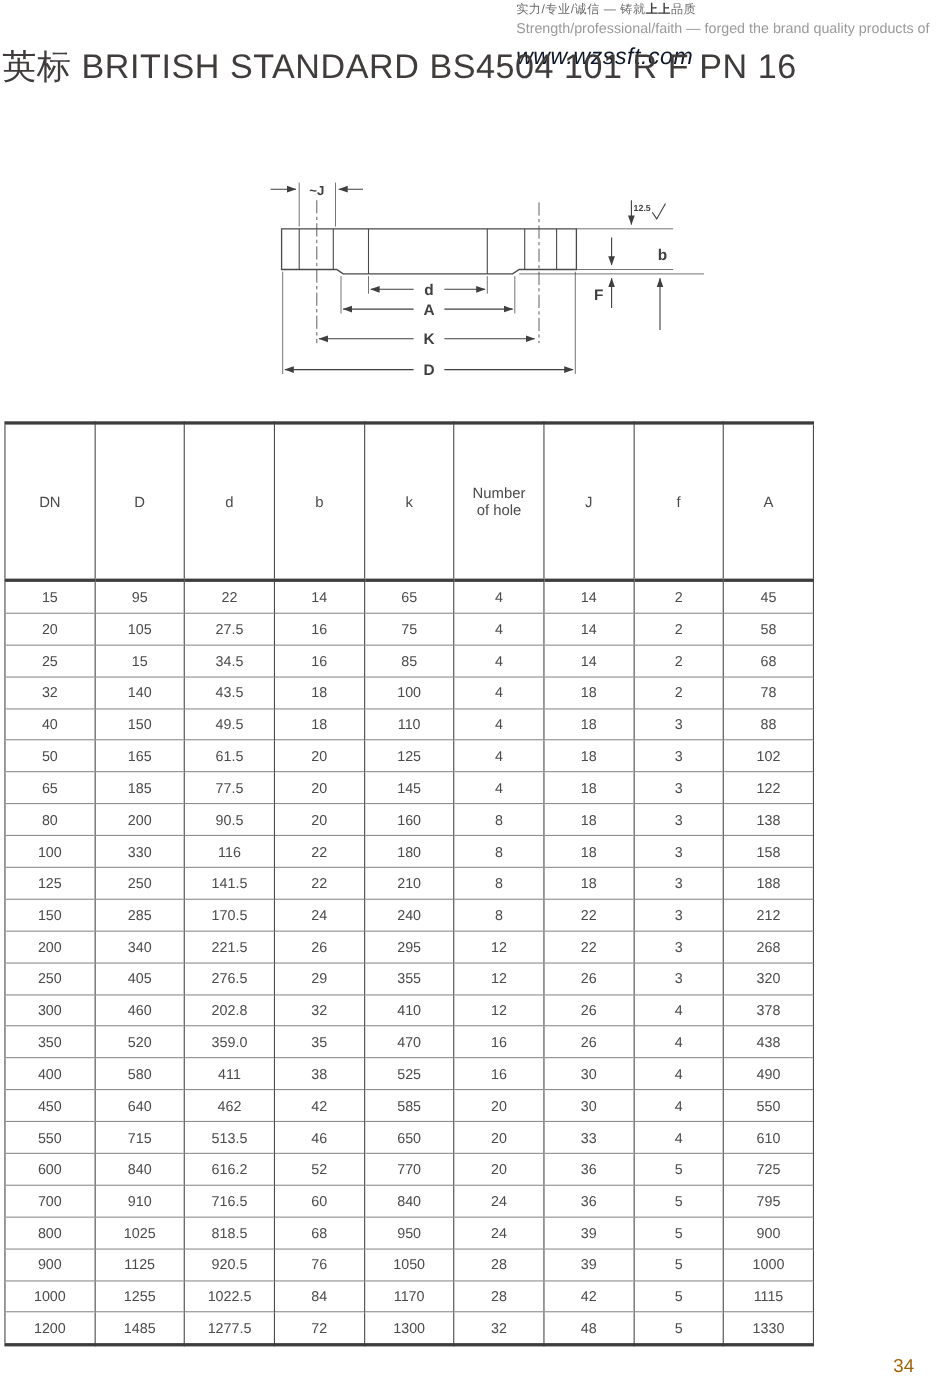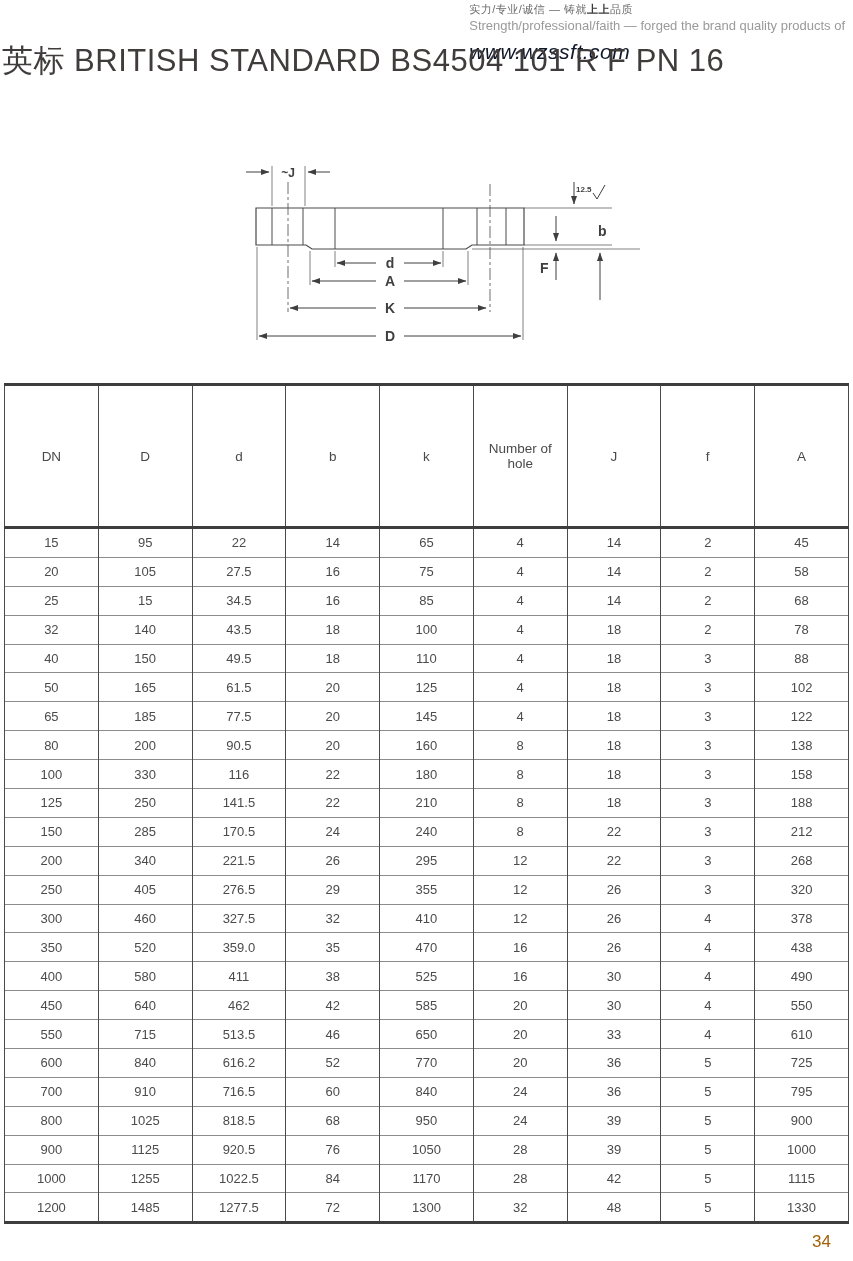--- a/index.html
+++ b/index.html
@@ -19,21 +19,21 @@
     letter-spacing:.5px;white-space:nowrap;
   }
   
   .drawing{position:absolute;top:140px;left:0;}
   .drawing text{fill:#3f3f3f;font-family:"Liberation Sans",sans-serif;}
   .dimlbl{font-size:14px;font-weight:bold;}
   .smlbl{font-size:12px;font-weight:bold;}
   .rough{font-size:8px;font-weight:bold;}
   
   table.spec{
-    position:absolute;top:383px;left:4px;width:845px;
+    position:absolute;top:383px;left:4px;width:736px;
     border-collapse:collapse;table-layout:fixed;
     border-top:3px solid #3d3d3d;border-bottom:3px solid #3d3d3d;
     border-left:1px solid #6a6a6a;border-right:1px solid #6a6a6a;
   }
   table.spec th{
     height:140px;font-weight:normal;font-size:13.5px;color:#4a4a4a;
     border-left:1px solid #4a4a4a;border-right:1px solid #4a4a4a;
     border-bottom:3px solid #3d3d3d;text-align:center;vertical-align:middle;
     padding:0 14px;
   }
@@ -296,21 +296,21 @@
         <td>29</td>
         <td>355</td>
         <td>12</td>
         <td>26</td>
         <td>3</td>
         <td>320</td>
       </tr>
       <tr>
         <td>300</td>
         <td>460</td>
-        <td>327.5</td>
+        <td>202.8</td>
         <td>32</td>
         <td>410</td>
         <td>12</td>
         <td>26</td>
         <td>4</td>
         <td>378</td>
       </tr>
       <tr>
         <td>350</td>
         <td>520</td>

